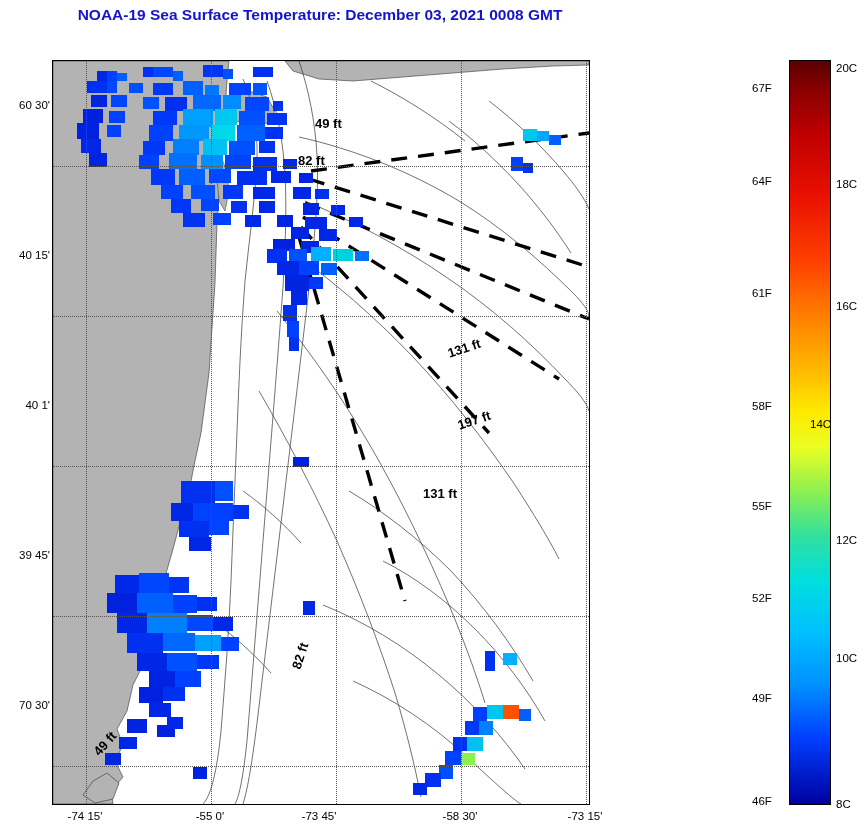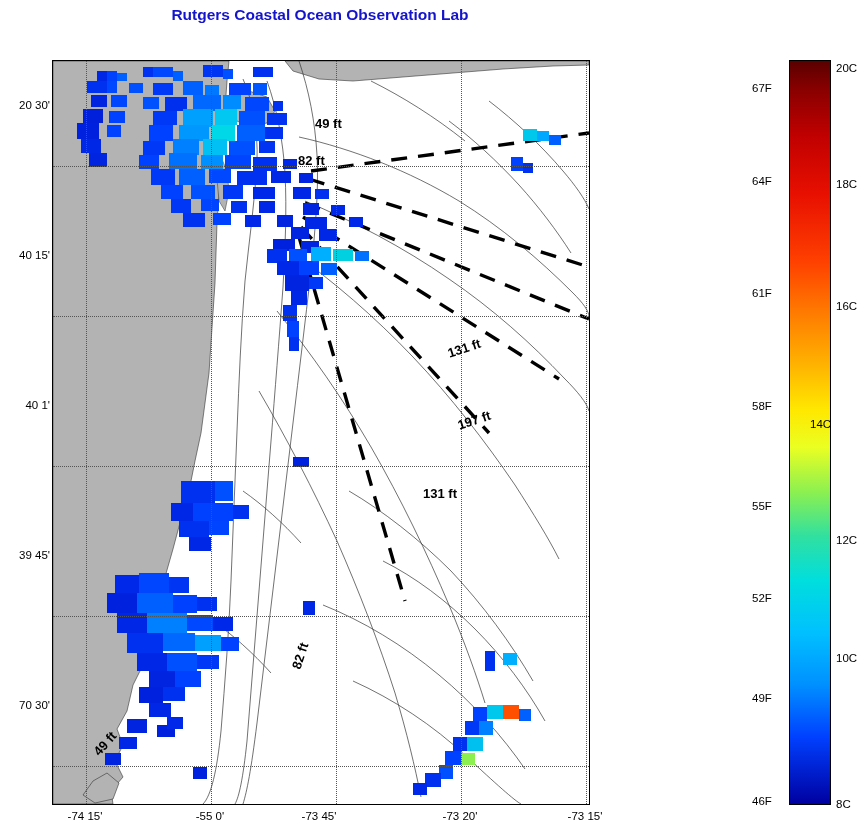--- a/index.html
+++ b/index.html
@@ -95,21 +95,21 @@
     position: absolute;
     font-size: 11.5px;
     color: #000;
     white-space: nowrap;
   }
 </style>
 </head>
 <body>
 
 <div id="title-block">
-  <div id="title-line2">Rutgers Coastal Ocean Observation Lab</div>
+  <div id="title-line1">NOAA-19 Sea Surface Temperature:  December 03, 2021 0008 GMT</div>
 </div>
 
 <div id="map-frame">
 
   <svg id="land" viewBox="0 0 536 743" preserveAspectRatio="none">
 
     <g>
       <path d="M0,0 L0,743 L60,743 L58,730 L70,716 L62,700 L70,684 L64,668
                L74,650 L80,624 L92,600 L98,572 L104,544 L112,516 L120,488
                L128,458 L136,430 L142,400 L148,372 L152,342 L156,312 L158,282
@@ -339,30 +339,30 @@
       <div class="depth-label" style="left: 262px; top: 55px; transform: rotate(0deg); transform-origin: left center;">49 ft</div>
       <div class="depth-label" style="left: 245px; top: 92px; transform: rotate(0deg); transform-origin: left center;">82 ft</div>
       <div class="depth-label" style="left: 395px; top: 285px; transform: rotate(-18deg); transform-origin: left center;">131 ft</div>
       <div class="depth-label" style="left: 405px; top: 357px; transform: rotate(-18deg); transform-origin: left center;">197 ft</div>
       <div class="depth-label" style="left: 370px; top: 425px; transform: rotate(0deg); transform-origin: left center;">131 ft</div>
       <div class="depth-label" style="left: 243px; top: 600px; transform: rotate(-72deg); transform-origin: left center;">82 ft</div>
       <div class="depth-label" style="left: 43px; top: 685px; transform: rotate(-48deg); transform-origin: left center;">49 ft</div>
     </div>
 </div>
 
-<div class="axis-label y-label" style="top:99px">20 30'</div>
+<div class="axis-label y-label" style="top:99px">60 30'</div>
 <div class="axis-label y-label" style="top:249px">40 15'</div>
 <div class="axis-label y-label" style="top:399px">40 1'</div>
 <div class="axis-label y-label" style="top:549px">39 45'</div>
 <div class="axis-label y-label" style="top:699px">70 30'</div>
 
 <div class="axis-label x-label" style="left:50px">-74 15'</div>
 <div class="axis-label x-label" style="left:175px">-55 0'</div>
 <div class="axis-label x-label" style="left:284px">-73 45'</div>
-<div class="axis-label x-label" style="left:425px">-73 20'</div>
+<div class="axis-label x-label" style="left:425px">-58 30'</div>
 <div class="axis-label x-label" style="left:550px">-73 15'</div>
 
 <div id="colorbar-wrap">
   <div id="colorbar" style="background: linear-gradient(rgb(90, 0, 0) 0%, rgb(139, 0, 0) 4%, rgb(192, 0, 0) 10%, rgb(232, 16, 0) 18%, rgb(255, 64, 0) 27%, rgb(255, 124, 0) 34%, rgb(255, 180, 0) 41%, rgb(255, 232, 0) 47%, rgb(234, 255, 34) 52%, rgb(140, 240, 80) 58%, rgb(48, 224, 160) 64%, rgb(0, 222, 222) 70%, rgb(0, 192, 255) 77%, rgb(0, 144, 255) 84%, rgb(0, 64, 255) 91%, rgb(0, 0, 160) 100%);"></div>
 </div>
 
 <div class="cbar-label" style="left:752px; top:82px">67F</div>
 <div class="cbar-label" style="left:752px; top:175px">64F</div>
 <div class="cbar-label" style="left:752px; top:287px">61F</div>
 <div class="cbar-label" style="left:752px; top:400px">58F</div>

